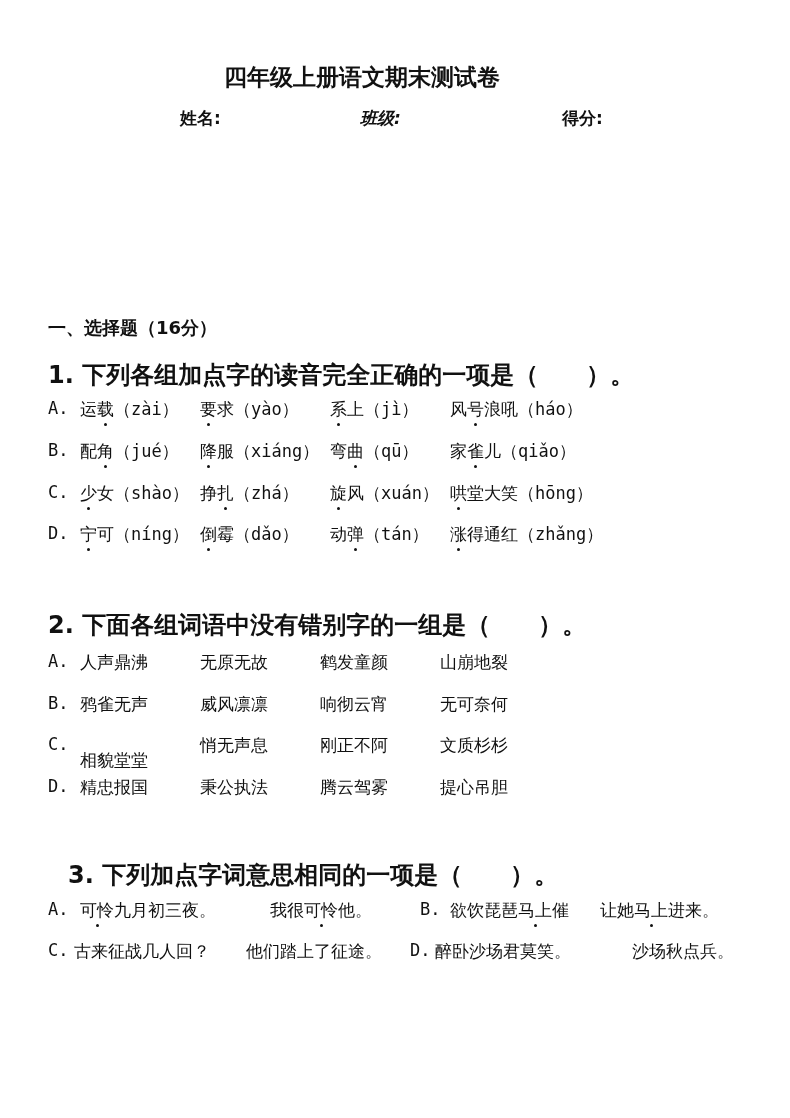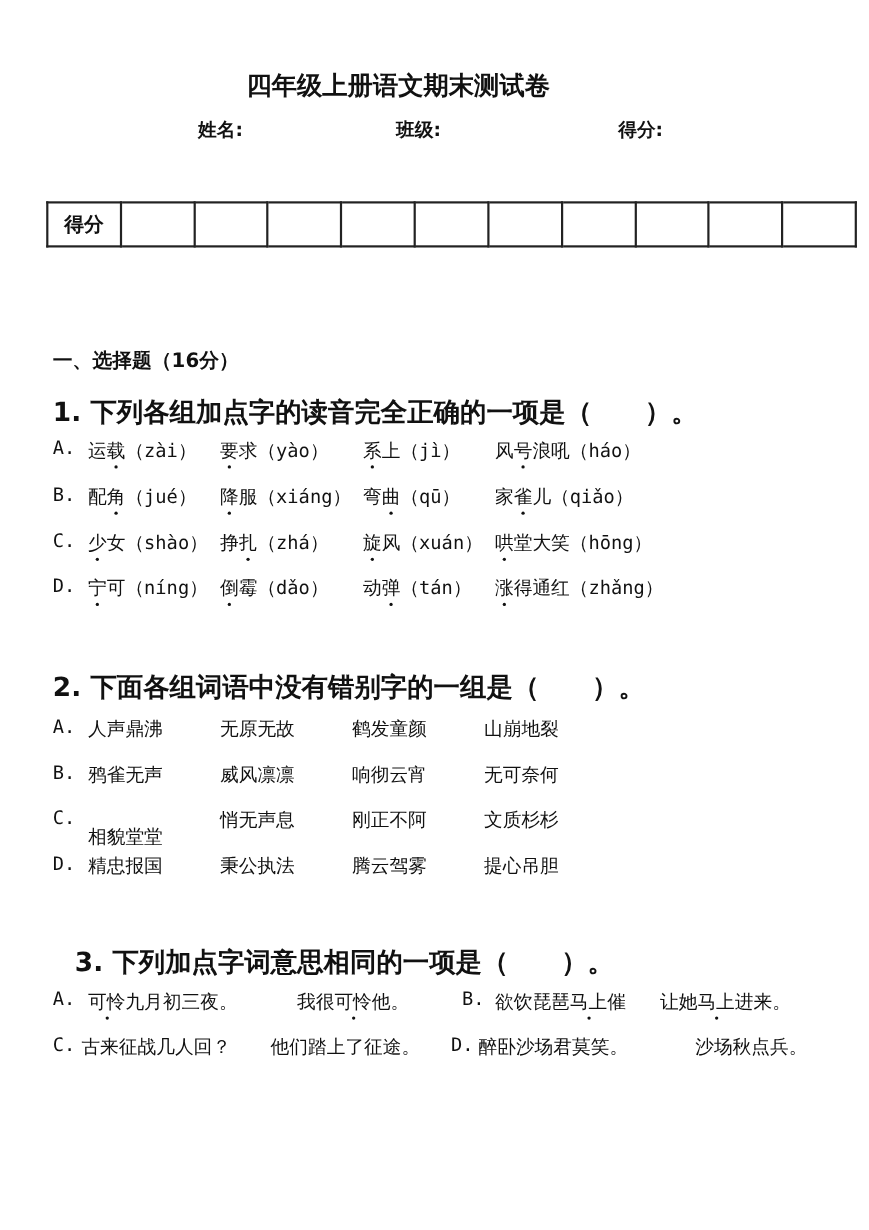--- a/index.html
+++ b/index.html
@@ -64,38 +64,25 @@
       background: #111;
       border-radius: 50%;
     }
     .cell { position: absolute; white-space: nowrap; font-size: 17px; }
   </style>
 </head>
 <body>
 
 <div class="abs title">四年级上册语文期末测试卷</div>
 <div class="abs info" style="left:180px;">姓名:</div>
-<div class="abs info" style="left:360px;">班级:</div>
+<div class="abs info" style="left:360px;font-style:italic;">班级:</div>
 <div class="abs info" style="left:562px;">得分:</div>
 
 <table class="score">
   <tbody>
-  <tr>
-    <td>得分</td>
-    <td></td>
-    <td></td>
-    <td></td>
-    <td></td>
-    <td></td>
-    <td></td>
-    <td></td>
-    <td></td>
-    <td></td>
-    <td></td>
-  </tr>
 </tbody>
   </table>
 
 <div class="abs sec-title">一、选择题（16分）</div>
 
 <div class="abs q-line" style="top:359px;">1. 下列各组加点字的读音完全正确的一项是（　　）。</div>
 
 <div>
   <span class="cell mono" style="left:48px; top:398px;">A.</span>
   <span class="cell" style="left:80px; top:398px;"><span>运</span><span class="dotted">载</span><span></span><span class="mono">（zài）</span></span>

